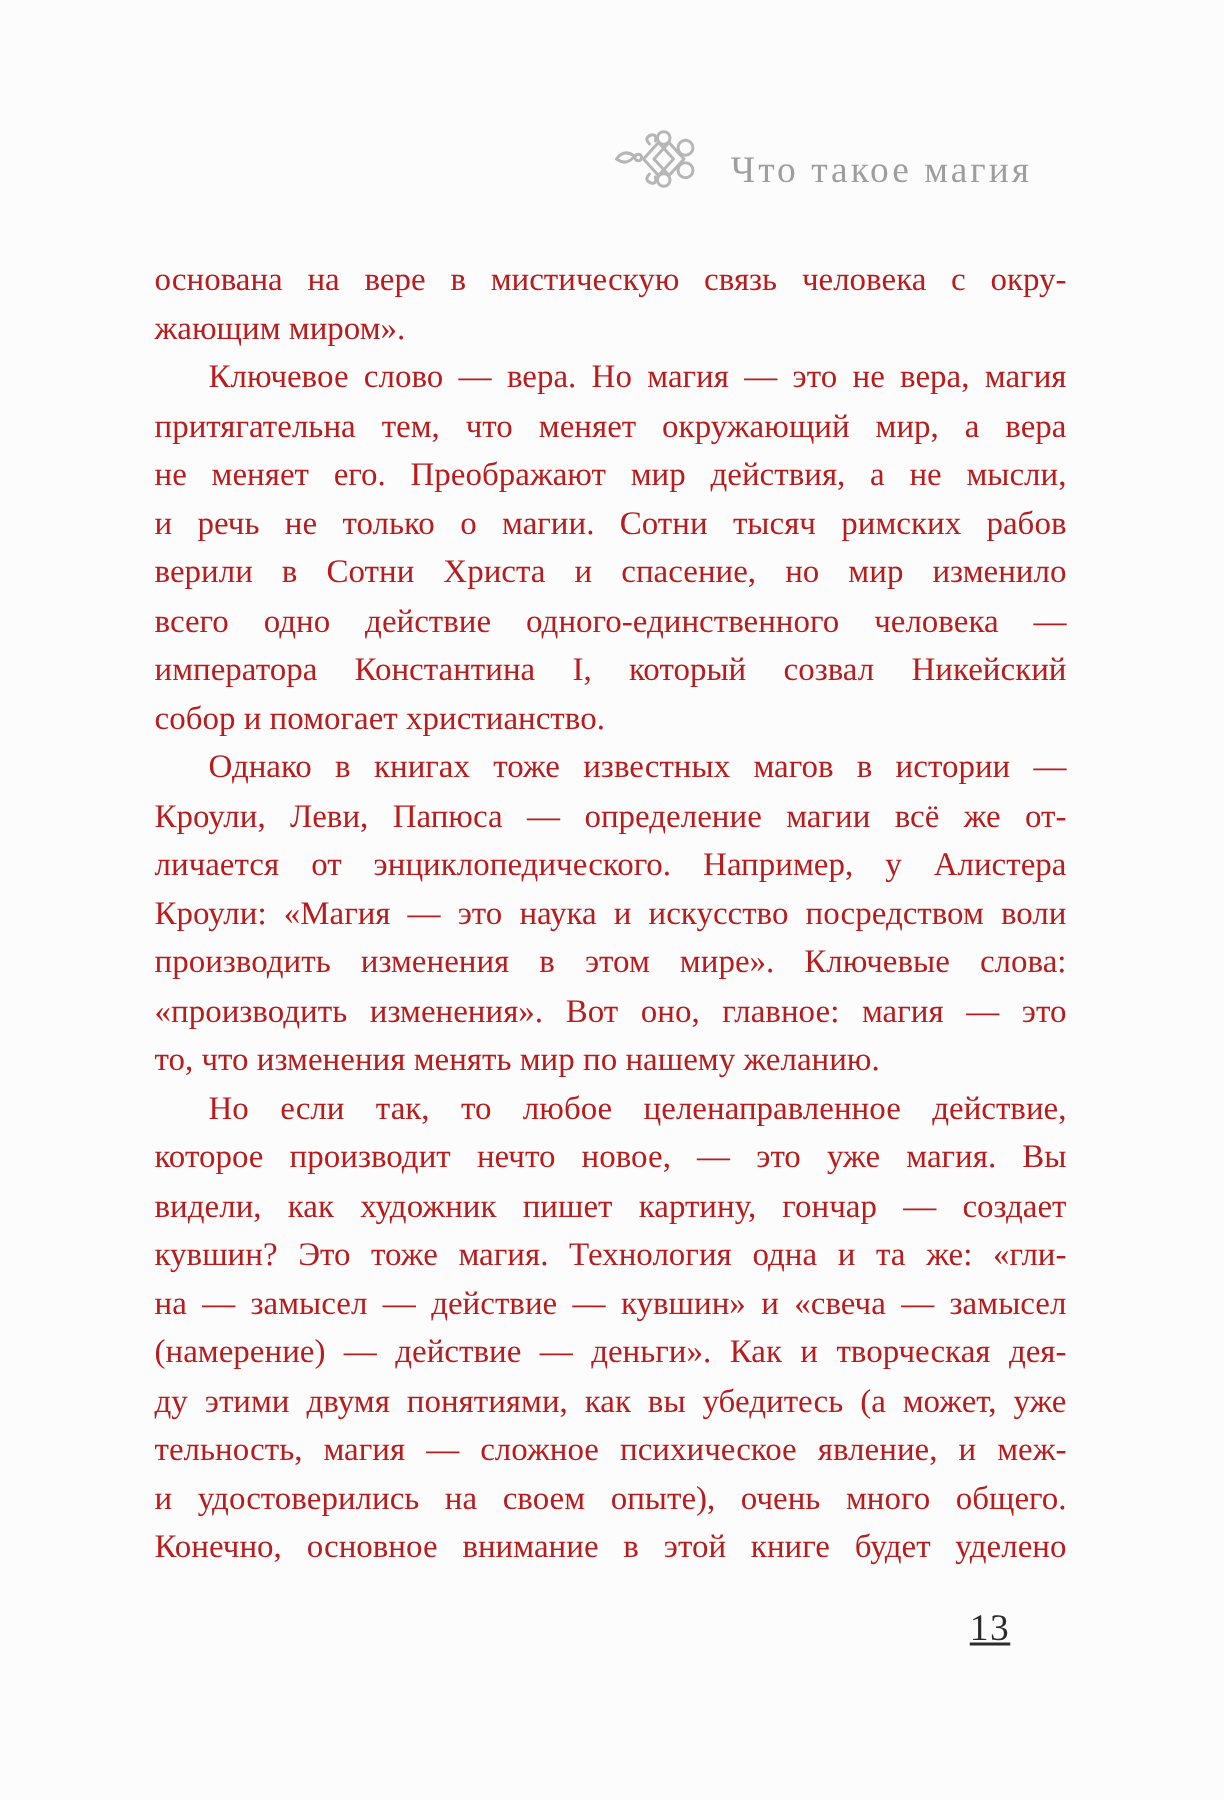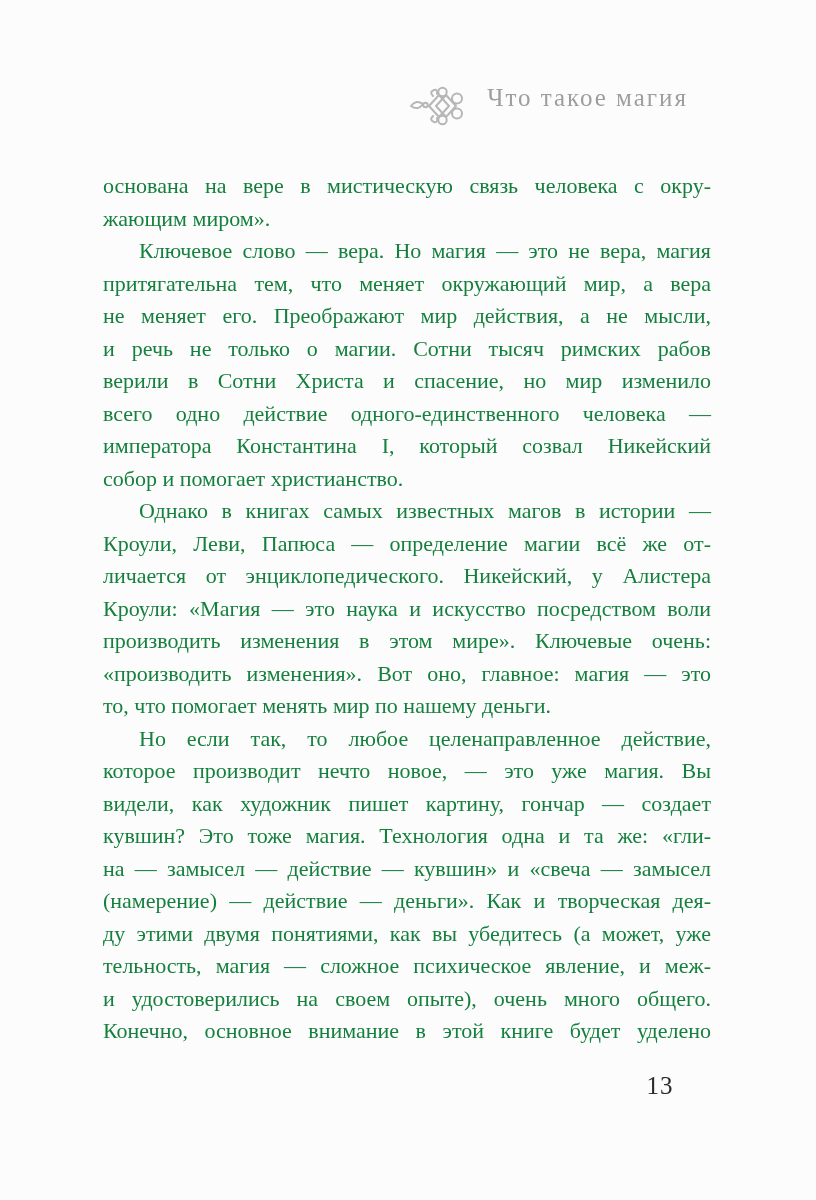--- a/index.html
+++ b/index.html
@@ -11,21 +11,21 @@
   }
   .page {
     position: relative;
     width: 816px; height: 1200px;
     background: #fcfcfc;
   }
   
   .chapter-header {
     position: absolute;
     top: 84px; right: 128px;
-    display: flex; align-items: flex-start;
+    display: flex; align-items: flex-end;
     gap: 20px;
     height: 44px;
   }
   .ornament { display: inline-flex; align-items: center; }
   .chapter-title {
     font-family: "Liberation Serif", serif;
     font-size: 25px;
     letter-spacing: 2px;
     color: #9e9e9e;
     white-space: nowrap;
@@ -35,39 +35,40 @@
     position: absolute;
     left: 103px; top: 170px;
     width: 608px;
     color: #1d1d1d;
   }
   .line {
     font-size: 22px;
     line-height: 32.5px;
     height: 32.5px;
     white-space: nowrap;
-    color: #15803d;
+    color: #b91c1c;
   }
   .line.j {
     white-space: normal;
     text-align: justify;
     text-align-last: justify;
     -moz-text-align-last: justify;
   }
   .line.indent { padding-left: 36px; }
   
   .page-number {
     position: absolute;
     left: 636px; top: 1072px;
     width: 48px;
     text-align: center;
     font-family: "Liberation Serif", serif;
     font-size: 25px;
     letter-spacing: 1px;
     color: #2b2b2b;
+    text-decoration: underline;
   }
 </style>
 </head>
 <body>
 
 <div class="page">
 
   <header class="chapter-header">
     <span class="ornament">
       <svg width="58" height="44" viewBox="0 0 58 44" fill="none" stroke="#b6b6b6" stroke-width="2" stroke-linecap="round" stroke-linejoin="round">
@@ -92,27 +93,27 @@
       <div class="line j">основана на вере в мистическую связь человека с окру-</div>
       <div class="line">жающим миром».</div>
       <div class="line j indent">Ключевое слово — вера. Но магия — это не вера, магия</div>
       <div class="line j">притягательна тем, что меняет окружающий мир, а вера</div>
       <div class="line j">не меняет его. Преображают мир действия, а не мысли,</div>
       <div class="line j">и речь не только о магии. Сотни тысяч римских рабов</div>
       <div class="line j">верили в Сотни Христа и спасение, но мир изменило</div>
       <div class="line j">всего одно действие одного-единственного человека —</div>
       <div class="line j">императора Константина I, который созвал Никейский</div>
       <div class="line">собор и помогает христианство.</div>
-      <div class="line j indent">Однако в книгах самых известных магов в истории —</div>
+      <div class="line j indent">Однако в книгах тоже известных магов в истории —</div>
       <div class="line j">Кроули, Леви, Папюса — определение магии всё же от-</div>
-      <div class="line j">личается от энциклопедического. Никейский, у Алистера</div>
+      <div class="line j">личается от энциклопедического. Например, у Алистера</div>
       <div class="line j">Кроули: «Магия — это наука и искусство посредством воли</div>
-      <div class="line j">производить изменения в этом мире». Ключевые очень:</div>
+      <div class="line j">производить изменения в этом мире». Ключевые слова:</div>
       <div class="line j">«производить изменения». Вот оно, главное: магия — это</div>
-      <div class="line">то, что помогает менять мир по нашему деньги.</div>
+      <div class="line">то, что изменения менять мир по нашему желанию.</div>
       <div class="line j indent">Но если так, то любое целенаправленное действие,</div>
       <div class="line j">которое производит нечто новое, — это уже магия. Вы</div>
       <div class="line j">видели, как художник пишет картину, гончар — создает</div>
       <div class="line j">кувшин? Это тоже магия. Технология одна и та же: «гли-</div>
       <div class="line j">на — замысел — действие — кувшин» и «свеча — замысел</div>
       <div class="line j">(намерение) — действие — деньги». Как и творческая дея-</div>
       <div class="line j">ду этими двумя понятиями, как вы убедитесь (а может, уже</div>
       <div class="line j">тельность, магия — сложное психическое явление, и меж-</div>
       <div class="line j">и удостоверились на своем опыте), очень много общего.</div>
       <div class="line j">Конечно, основное внимание в этой книге будет уделено</div>

